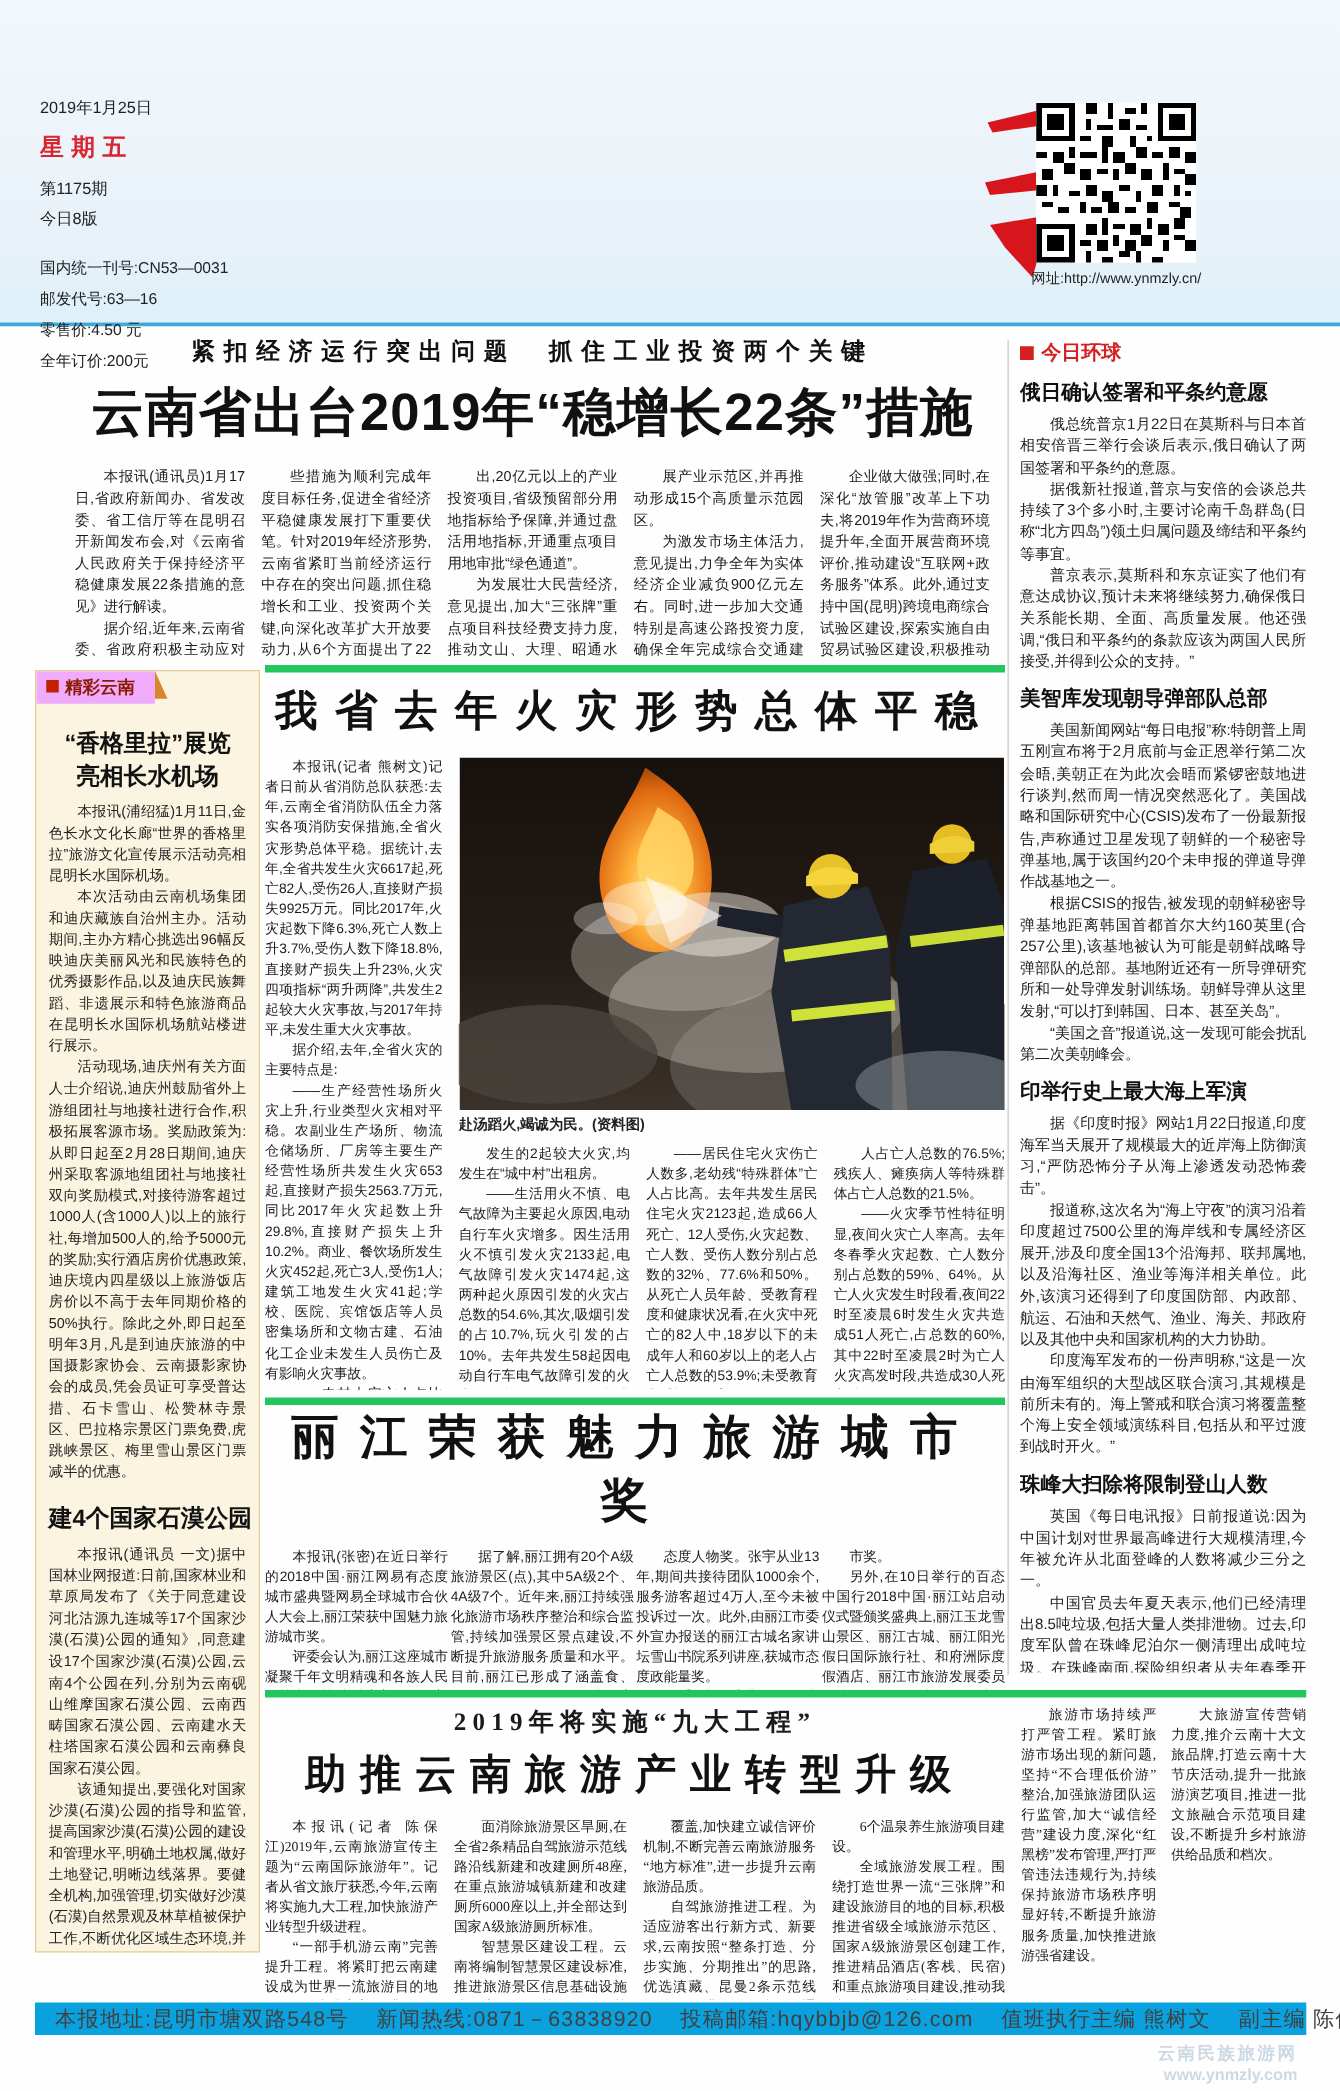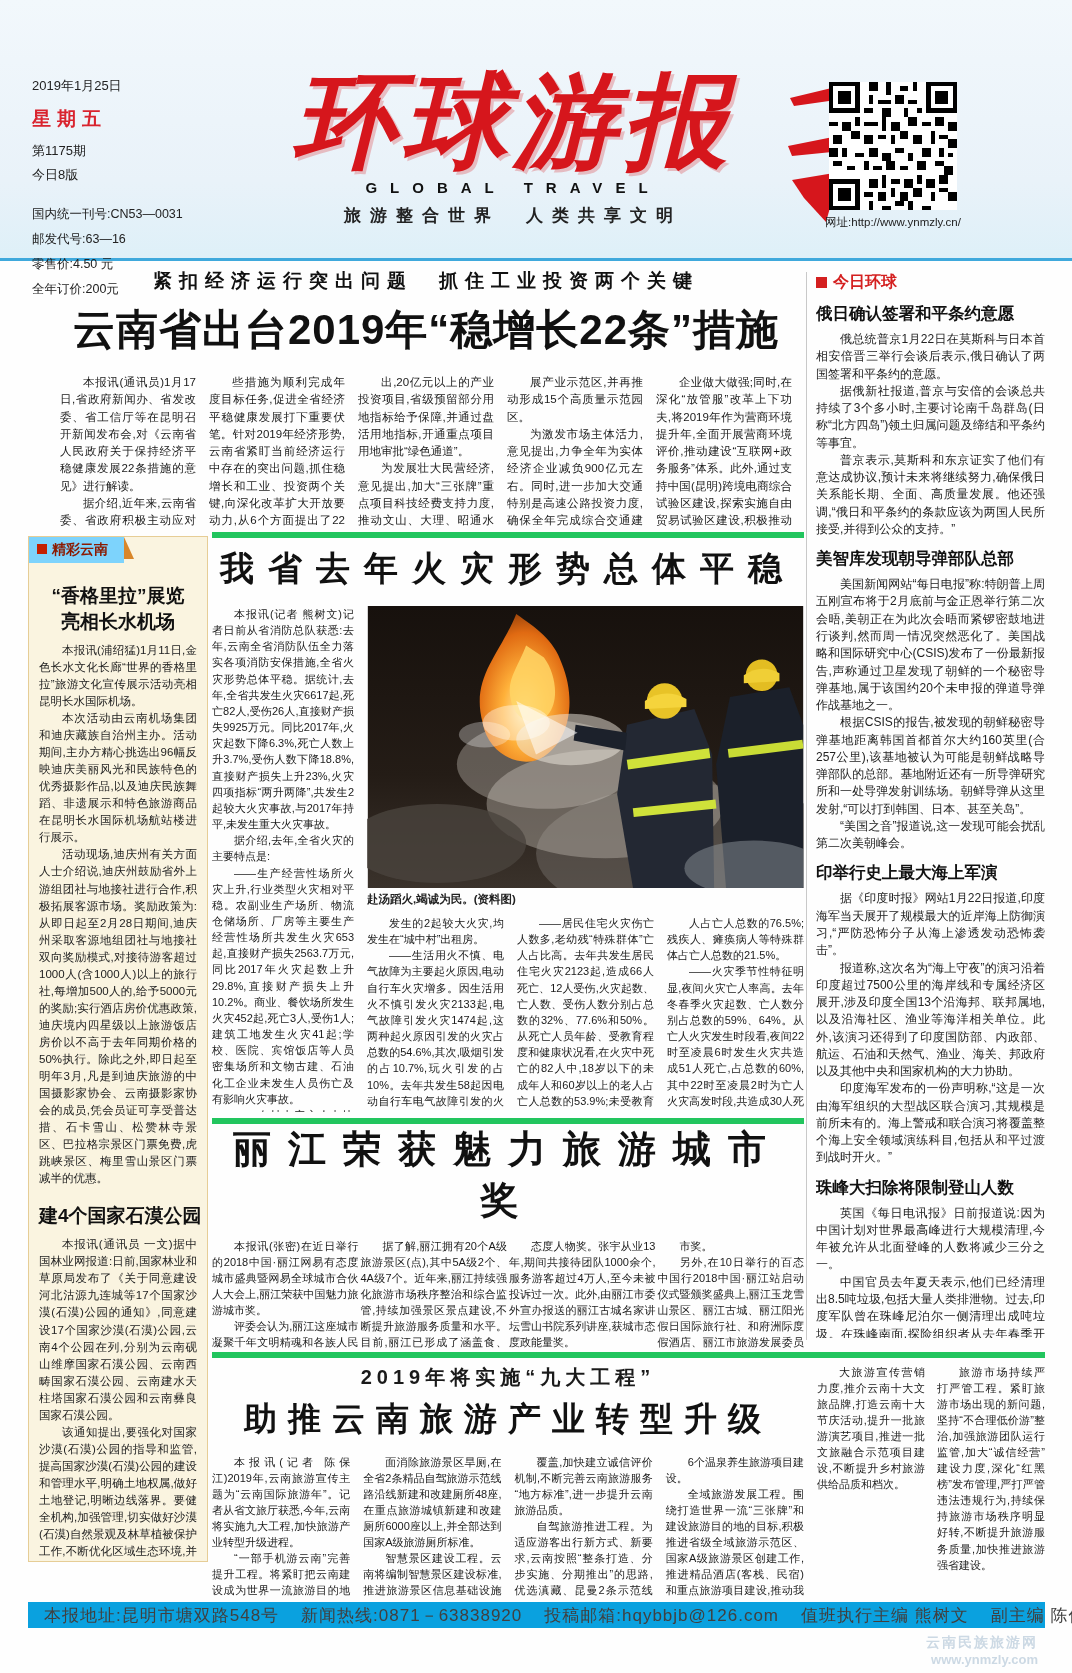--- a/index.html
+++ b/index.html
@@ -44,21 +44,21 @@
   .vrule{position:absolute;left:806px;top:272px;width:1px;height:1068px;background:#c9c9c9;}
   .world{position:absolute;left:816px;top:272px;width:229px;height:1066px;overflow:hidden;}
   .sec-label{display:flex;align-items:center;gap:6px;font-size:16px;font-weight:bold;color:#d42020;margin-bottom:10px;}
   .sec-label .sq{width:11px;height:11px;background:#d42020;display:inline-block;}
   .world h3{margin:10px 0 6px;font-size:16.5px;color:#111;}
   .world .textcol{font-size:12px;line-height:1.44;color:#222;}
 
   
   .sidebar{position:absolute;left:28px;top:536px;width:180px;height:1026px;
     background:#faf4e0;border:1px solid #e6cd96;box-sizing:border-box;overflow:hidden;}
-  .side-tab{position:relative;display:inline-block;background:#7dd3fc;color:#8b1a00;
+  .side-tab{position:relative;display:inline-block;background:#f0abfc;color:#8b1a00;
     font-weight:bold;font-size:14px;padding:4px 16px 4px 8px;margin:0;}
   .side-tab .sq{width:10px;height:10px;background:#c42000;display:inline-block;margin-right:5px;}
   .side-tab:after{content:"";position:absolute;right:-10px;top:0;border-left:10px solid #d8862a;border-top:22px solid transparent;}
   .side-inner{padding:10px 10px 0 10px;}
   .side-title{margin:10px 0 8px;text-align:center;font-size:19px;line-height:1.35;font-weight:bold;color:#111;}
   .side-title div{white-space:nowrap;}
   .sidebar .textcol{font-size:11.5px;line-height:1.48;color:#222;}
   .side-art2{margin-top:16px;}
 
   
@@ -73,21 +73,21 @@
   .fire-cols .textcol{flex:1;font-size:11px;line-height:1.47;}
 
   
   .lijiang{position:absolute;left:212px;top:1118px;width:592px;height:230px;overflow:hidden;}
   .lijiang h2{font-size:38px;letter-spacing:17px;}
   .lijiang .cols{display:flex;gap:2px;margin-top:12px;height:166px;overflow:hidden;}
   .lijiang .cols .textcol{flex:1;font-size:11px;line-height:1.46;}
 
   
   .nine{position:absolute;left:212px;top:1352px;width:833px;height:242px;overflow:hidden;}
-  .nine-flex{display:flex;gap:13px;padding-top:6px;}
+  .nine-flex{display:flex;gap:13px;padding-top:6px;font-family:Liberation Serif, serif;}
   .nine-left{width:592px;flex:none;}
   .nine .kicker{text-align:center;font-size:20px;font-weight:bold;letter-spacing:5px;}
   .nine h2{font-size:33px;letter-spacing:11px;margin-top:6px;}
   .nine-cols{display:flex;gap:13px;margin-top:12px;height:148px;overflow:hidden;}
   .nine-cols .textcol{flex:1;font-size:11px;line-height:1.46;}
   .nine-right{flex:1;display:flex;gap:12px;height:232px;overflow:hidden;}
   .nine-right .textcol{flex:1;font-size:11px;line-height:1.46;}
 
   
   .footer-bar{position:absolute;left:28px;top:1602px;width:1017px;height:26px;background:#0aa1df;
@@ -109,25 +109,20 @@
       <div class="issue-no">第1175期</div>
       <div class="pages">今日8版</div>
       <div class="pubinfo">
           <div>国内统一刊号:CN53—0031</div>
           <div>邮发代号:63—16</div>
           <div>零售价:4.50 元</div>
           <div>全年订价:200元</div>
         </div>
     </div>
 
-    <div class="title-block">
-      <h1 class="paper-title">环球游报</h1>
-      <div class="paper-title-en">GLOBAL TRAVEL</div>
-      <div class="slogan">旅游整合世界　人类共享文明</div>
-    </div>
 
     <svg class="flourish" width="58" height="150" viewBox="0 0 58 150">
       <path d="M4 18 L54 6 L50 20 L8 26 Z" fill="#d6161c"></path>
       <path d="M2 66 L52 56 L46 72 L6 76 Z" fill="#d6161c"></path>
       <path d="M6 100 L54 92 L40 142 L18 118 Z" fill="#d6161c"></path>
     </svg>
 
     <div class="qr-block">
       <svg width="128" height="128" viewBox="0 0 29 29" shape-rendering="crispEdges">
         <rect width="29" height="29" fill="#fff"></rect>
@@ -411,24 +406,24 @@
               <p>自驾旅游推进工程。为适应游客出行新方式、新要求,云南按照“整条打造、分步实施、分期推出”的思路,优选滇藏、昆曼2条示范线路,全面提升旅游连接道路通达条件和沿线公共服务设施建设,打造自驾旅游新亮点。</p>
             </div>
           <div class="textcol">
               <p>6个温泉养生旅游项目建设。</p>
               <p>全域旅游发展工程。围绕打造世界一流“三张牌”和建设旅游目的地的目标,积极推进省级全域旅游示范区、国家A级旅游景区创建工作,推进精品酒店(客栈、民宿)和重点旅游项目建设,推动我省景点旅游模式向全域旅游模式转变,构建供给完善、结构合理、要素齐全的全域旅游格局。</p>
             </div>
         </div>
       </div>
       <div class="nine-right">
         <div class="textcol">
-            <p>大旅游宣传营销力度,推介云南十大文旅品牌,打造云南十大节庆活动,提升一批旅游演艺项目,推进一批文旅融合示范项目建设,不断提升乡村旅游供给品质和档次。</p>
+            <p>旅游市场持续严打严管工程。紧盯旅游市场出现的新问题,坚持“不合理低价游”整治,加强旅游团队运行监管,加大“诚信经营”建设力度,深化“红黑榜”发布管理,严打严管违法违规行为,持续保持旅游市场秩序明显好转,不断提升旅游服务质量,加快推进旅游强省建设。</p>
           </div>
         <div class="textcol">
-            <p>旅游市场持续严打严管工程。紧盯旅游市场出现的新问题,坚持“不合理低价游”整治,加强旅游团队运行监管,加大“诚信经营”建设力度,深化“红黑榜”发布管理,严打严管违法违规行为,持续保持旅游市场秩序明显好转,不断提升旅游服务质量,加快推进旅游强省建设。</p>
+            <p>大旅游宣传营销力度,推介云南十大文旅品牌,打造云南十大节庆活动,提升一批旅游演艺项目,推进一批文旅融合示范项目建设,不断提升乡村旅游供给品质和档次。</p>
           </div>
       </div>
     </div>
   </section>
 
   <footer class="footer-bar">
       <span>本报地址:昆明市塘双路548号</span>
       <span>新闻热线:0871－63838920</span>
       <span>投稿邮箱:hqybbjb@126.com</span>
       <span>值班执行主编 熊树文</span>

